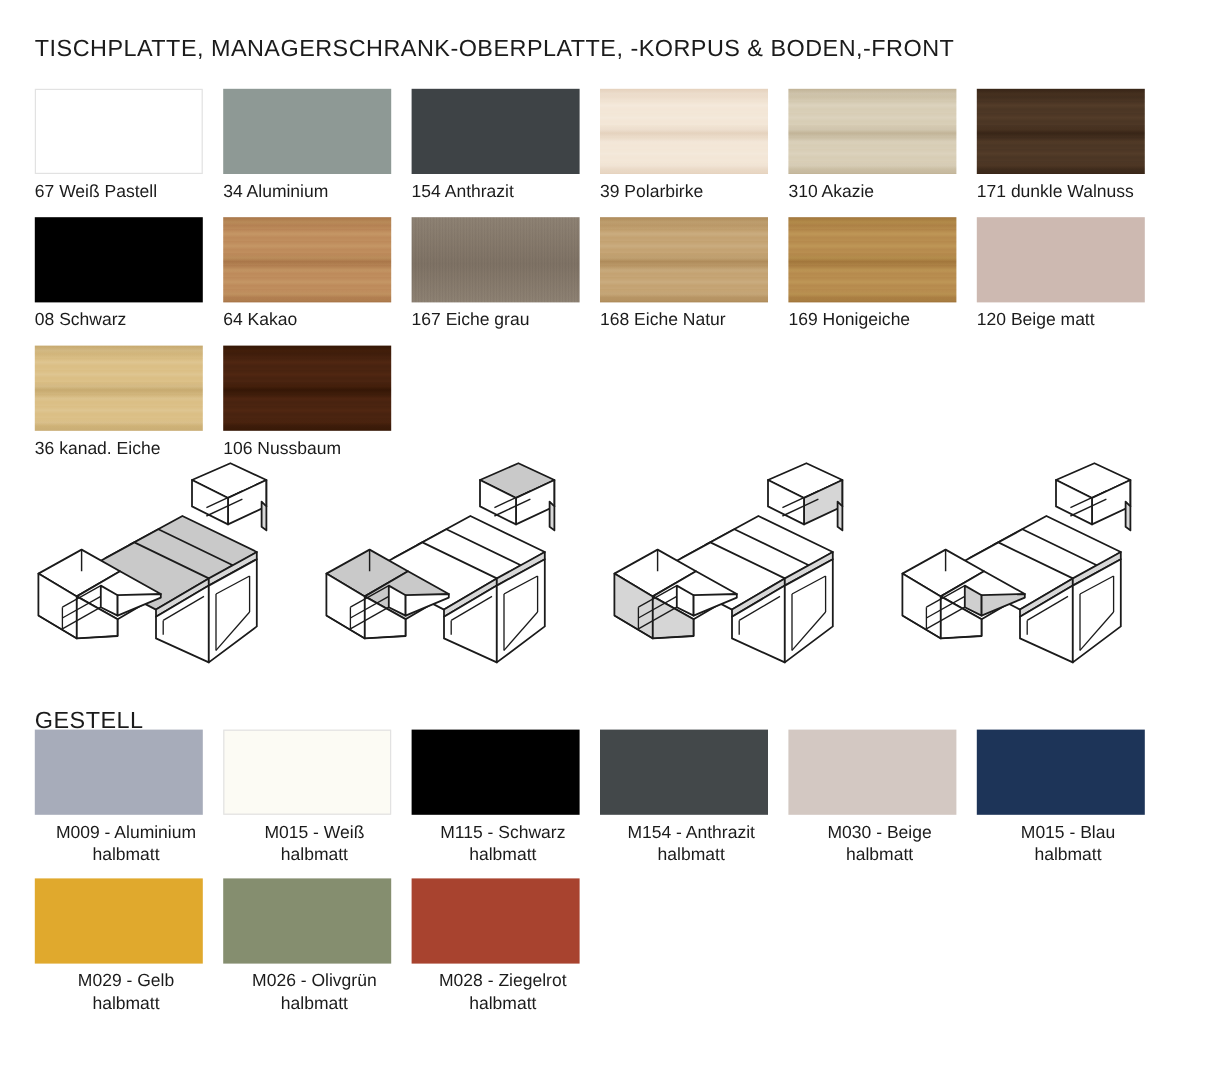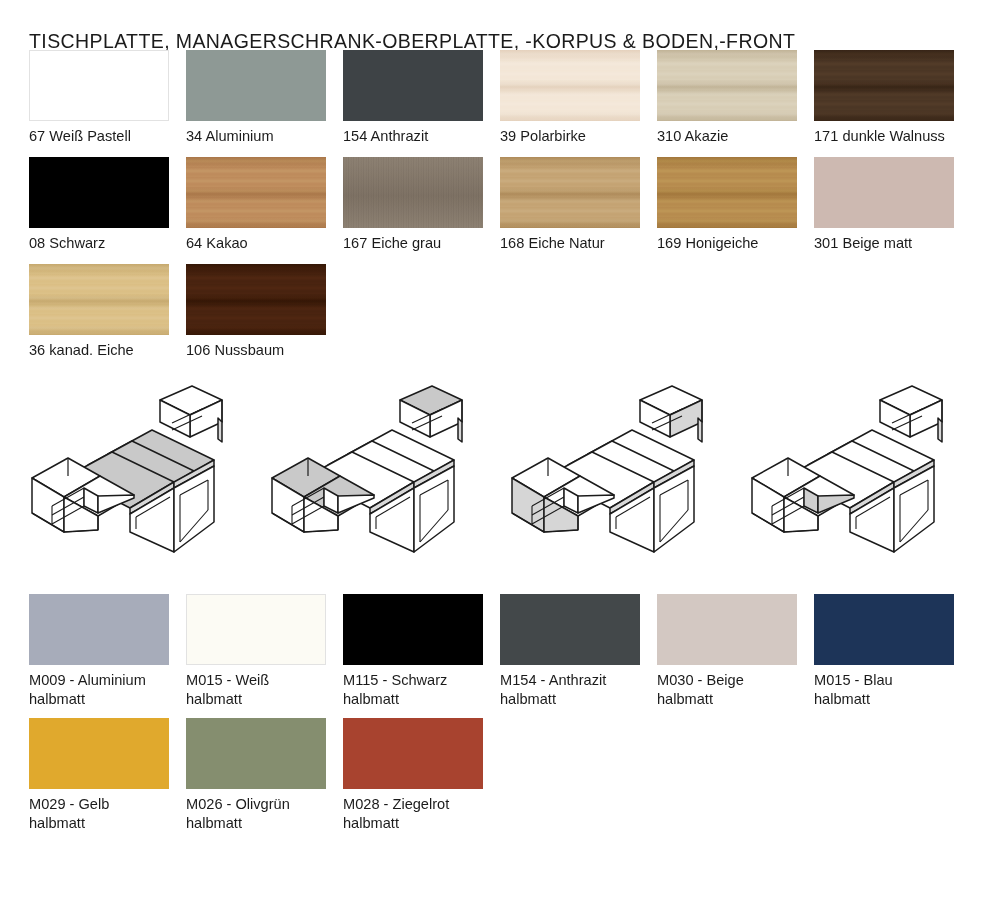--- a/index.html
+++ b/index.html
@@ -46,27 +46,28 @@
 
   
   .swatch-grid {
     position: absolute;
     display: flex;
     flex-wrap: wrap;
     gap: 0;
   }
   #grid-platte {
     left: 29px;
-    top: 50px;
+    top: 74px;
     width: 960px;
   }
   #grid-gestell {
     left: 29px;
-    top: 594px;
+    top: 608px;
     width: 960px;
+    text-align: center;
   }
 
   .swatch-cell {
     width: 157px;
     margin-right: 0;
     margin-bottom: 0;
   }
   #grid-platte .swatch-cell { height: 107px; }
   #grid-gestell .swatch-cell { height: 124px; }
 
@@ -157,21 +158,21 @@
       <div class="swatch-cell">
         <div class="swatch-chip" style="background: repeating-linear-gradient(rgba(0, 0, 0, 0.055) 0px, rgba(0, 0, 0, 0) 2px, rgba(255, 255, 255, 0.07) 4px, rgba(0, 0, 0, 0.043) 7px, rgba(0, 0, 0, 0) 10px), linear-gradient(rgb(178, 144, 95) 0%, rgb(198, 166, 119) 18%, rgb(198, 166, 119) 42%, rgb(178, 144, 95) 52%, rgb(198, 166, 119) 64%, rgb(198, 166, 119) 86%, rgb(178, 144, 95) 100%); background-blend-mode: overlay, normal;"></div>
         <div class="swatch-label">168 Eiche Natur</div>
       </div>
       <div class="swatch-cell">
         <div class="swatch-chip" style="background: repeating-linear-gradient(rgba(0, 0, 0, 0.055) 0px, rgba(0, 0, 0, 0) 2px, rgba(255, 255, 255, 0.07) 4px, rgba(0, 0, 0, 0.043) 7px, rgba(0, 0, 0, 0) 10px), linear-gradient(rgb(166, 124, 63) 0%, rgb(185, 143, 81) 18%, rgb(185, 143, 81) 42%, rgb(166, 124, 63) 52%, rgb(185, 143, 81) 64%, rgb(185, 143, 81) 86%, rgb(166, 124, 63) 100%); background-blend-mode: overlay, normal;"></div>
         <div class="swatch-label">169 Honigeiche</div>
       </div>
       <div class="swatch-cell">
         <div class="swatch-chip" style="background: rgb(205, 185, 177);"></div>
-        <div class="swatch-label">301 Beige matt</div>
+        <div class="swatch-label">120 Beige matt</div>
       </div>
       <div class="swatch-cell">
         <div class="swatch-chip" style="background: repeating-linear-gradient(rgba(0, 0, 0, 0.055) 0px, rgba(0, 0, 0, 0) 2px, rgba(255, 255, 255, 0.07) 4px, rgba(0, 0, 0, 0.043) 7px, rgba(0, 0, 0, 0) 10px), linear-gradient(rgb(201, 173, 116) 0%, rgb(220, 193, 137) 18%, rgb(220, 193, 137) 42%, rgb(201, 173, 116) 52%, rgb(220, 193, 137) 64%, rgb(220, 193, 137) 86%, rgb(201, 173, 116) 100%); background-blend-mode: overlay, normal;"></div>
         <div class="swatch-label">36 kanad. Eiche</div>
       </div>
       <div class="swatch-cell">
         <div class="swatch-chip" style="background: repeating-linear-gradient(rgba(0, 0, 0, 0.055) 0px, rgba(0, 0, 0, 0) 2px, rgba(255, 255, 255, 0.07) 4px, rgba(0, 0, 0, 0.043) 7px, rgba(0, 0, 0, 0) 10px), linear-gradient(rgb(55, 24, 6) 0%, rgb(75, 36, 16) 18%, rgb(75, 36, 16) 42%, rgb(55, 24, 6) 52%, rgb(75, 36, 16) 64%, rgb(75, 36, 16) 86%, rgb(55, 24, 6) 100%); background-blend-mode: overlay, normal;"></div>
         <div class="swatch-label">106  Nussbaum</div>
       </div>
     </div>

